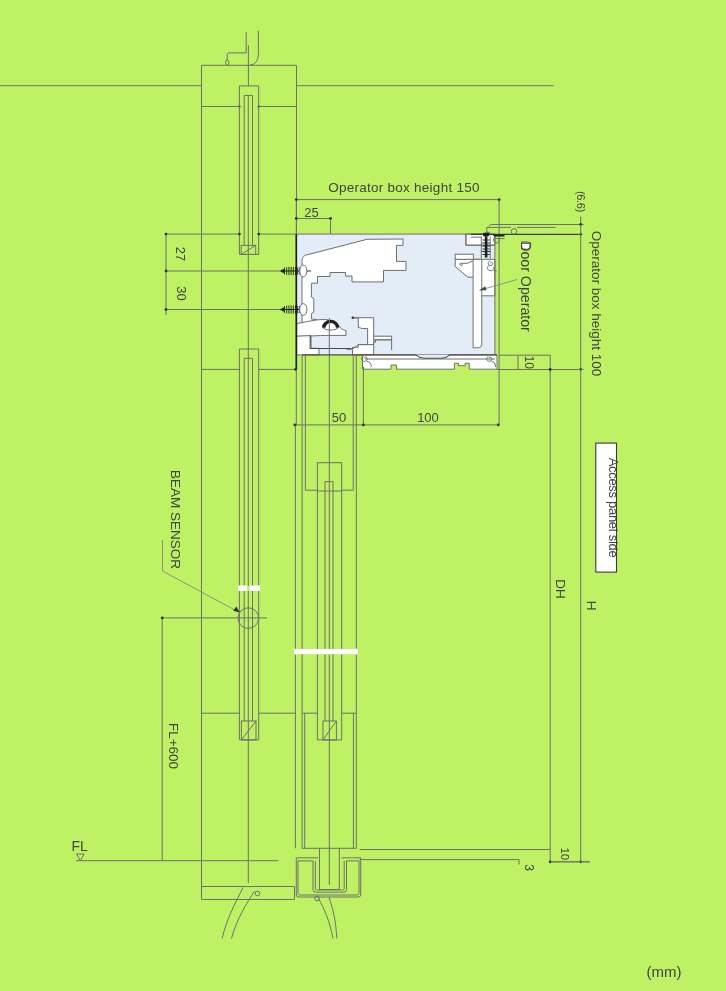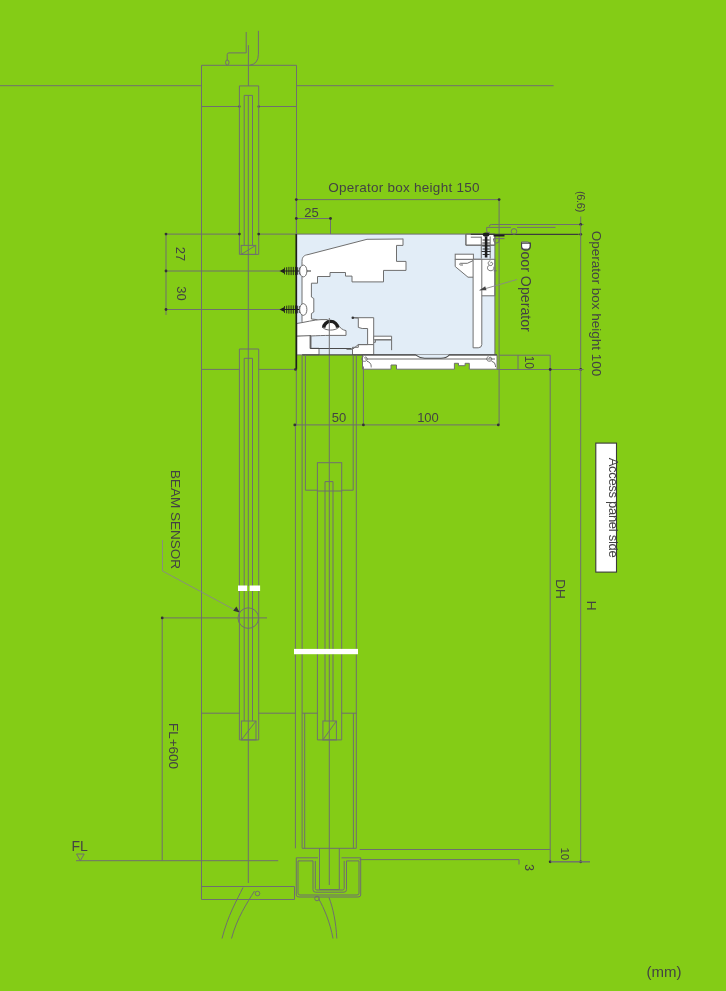--- a/index.html
+++ b/index.html
@@ -1,16 +1,16 @@
 <!DOCTYPE html>
 <html><head>
 <meta charset="utf-8">
 <style>
   html,body{margin:0;padding:0;background:#ffffff;}
-  #page{width:726px;height:991px;position:relative;background:#84cc16;overflow:hidden;}
+  #page{width:726px;height:991px;position:relative;background:#bef264;overflow:hidden;}
   svg{position:absolute;left:0;top:0;}
   .ln{stroke:#6f6f6f;stroke-width:1;fill:none;}
   .lt{stroke:#888;stroke-width:0.9;fill:none;}
   .dk{stroke:#1e1e1e;fill:none;}
   .wh{fill:#ffffff;stroke:#6f6f6f;stroke-width:1;}
   .tx{font-family:"Liberation Sans",sans-serif;fill:#434343;}
 </style>
 </head>
 <body>
 <div id="page">

